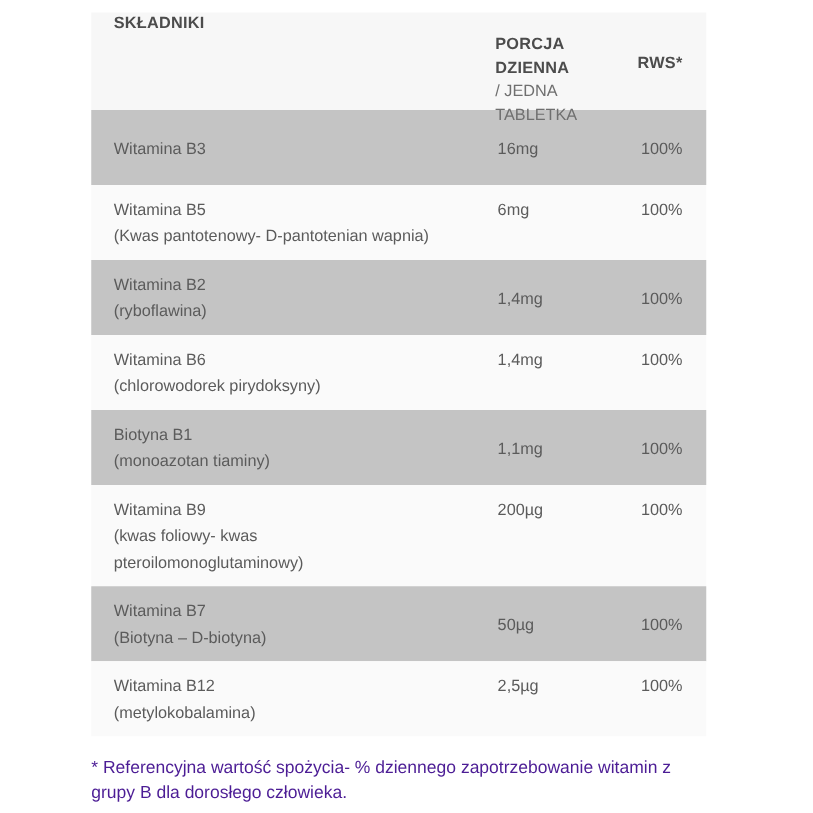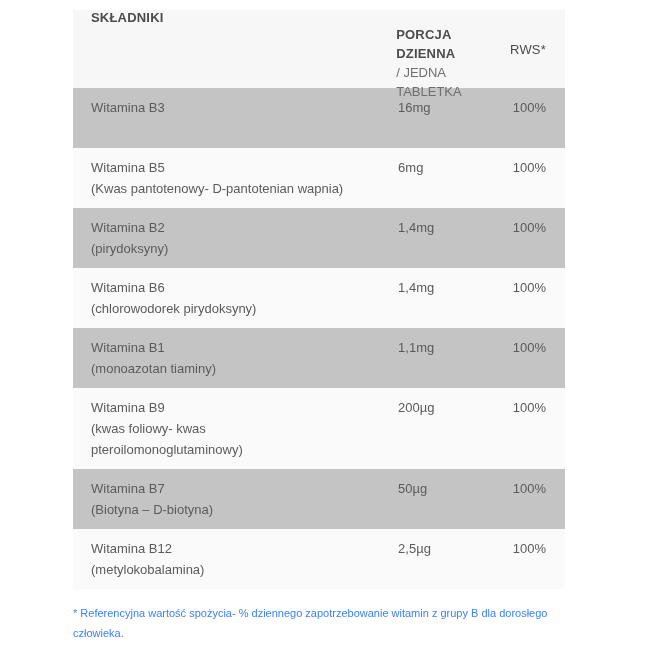--- a/index.html
+++ b/index.html
@@ -58,38 +58,38 @@
     letter-spacing:.2px;
   }
   .header-row .amount-col .hline2,
   .header-row .amount-col .hline3{
     color:var(--text-light);
   }
   .header-row .rws-col{
     display:flex;
     align-items:center;
     justify-content:flex-start;
-    font-weight:normal;
+    font-weight:bold;
     color:var(--text-bold);
     letter-spacing:.2px;
   }
   .body-row{
     min-height:60px;
     padding-top:9px;
     padding-bottom:9px;
     line-height:21px;
   }
-  .body-row.shaded{background:var(--shaded);}
+  .body-row.shaded{background:var(--shaded);align-items:center;}
   .body-row.light{background:var(--light);}
   .footnote{
     margin:14px 0 0 73px;
     max-width:500px;
-    font-size:11px;
+    font-size:14px;
     line-height:20px;
-    color:#3b82f6;
+    color:#4c1d95;
   }
 </style>
 </head>
 <body>
 
 <div class="page">
 
   <div class="table">
 
     <div class="row header-row">
@@ -128,21 +128,21 @@
       <span>6mg</span>
     </div>
     <div class="rws-col">
       <span>100%</span>
     </div>
   </div>
 
   <div class="row body-row shaded">
     <div class="name-col">
       <div>Witamina B2</div>
-      <div>(pirydoksyny)</div>
+      <div>(ryboflawina)</div>
     </div>
     <div class="amount-col">
       <span>1,4mg</span>
     </div>
     <div class="rws-col">
       <span>100%</span>
     </div>
   </div>
 
   <div class="row body-row light">
@@ -153,21 +153,21 @@
     <div class="amount-col">
       <span>1,4mg</span>
     </div>
     <div class="rws-col">
       <span>100%</span>
     </div>
   </div>
 
   <div class="row body-row shaded">
     <div class="name-col">
-      <div>Witamina B1</div>
+      <div>Biotyna B1</div>
       <div>(monoazotan tiaminy)</div>
     </div>
     <div class="amount-col">
       <span>1,1mg</span>
     </div>
     <div class="rws-col">
       <span>100%</span>
     </div>
   </div>
 

